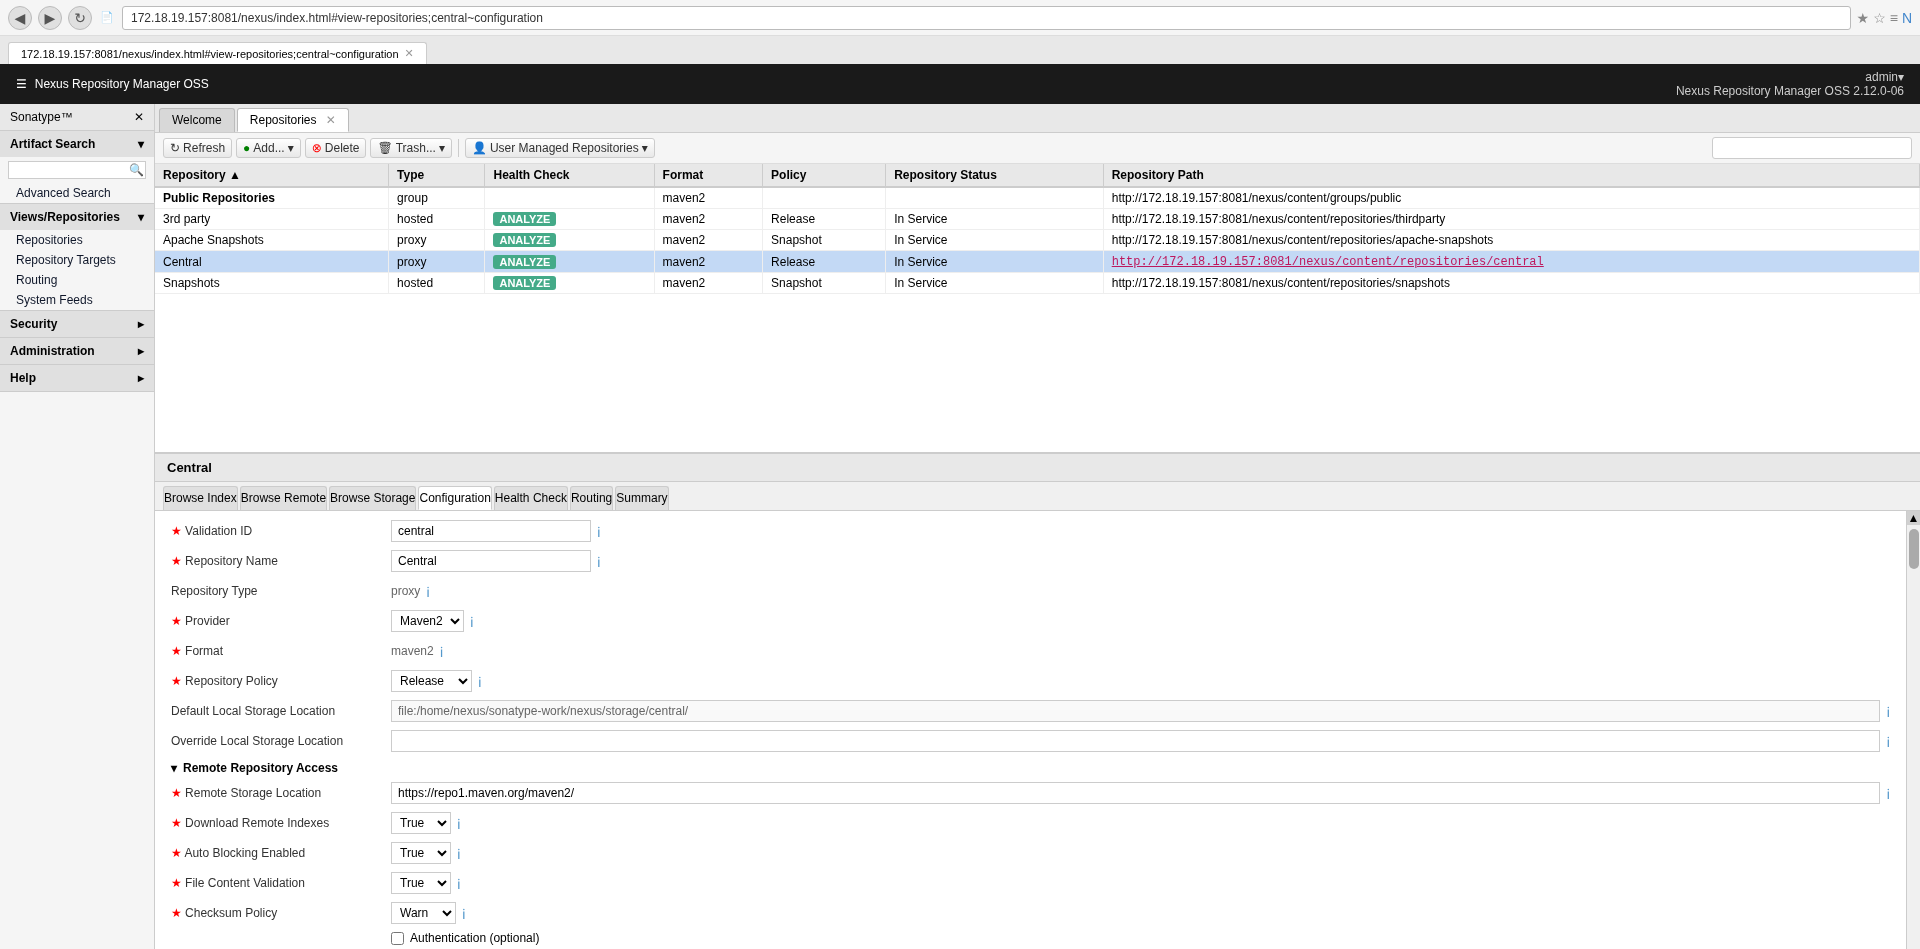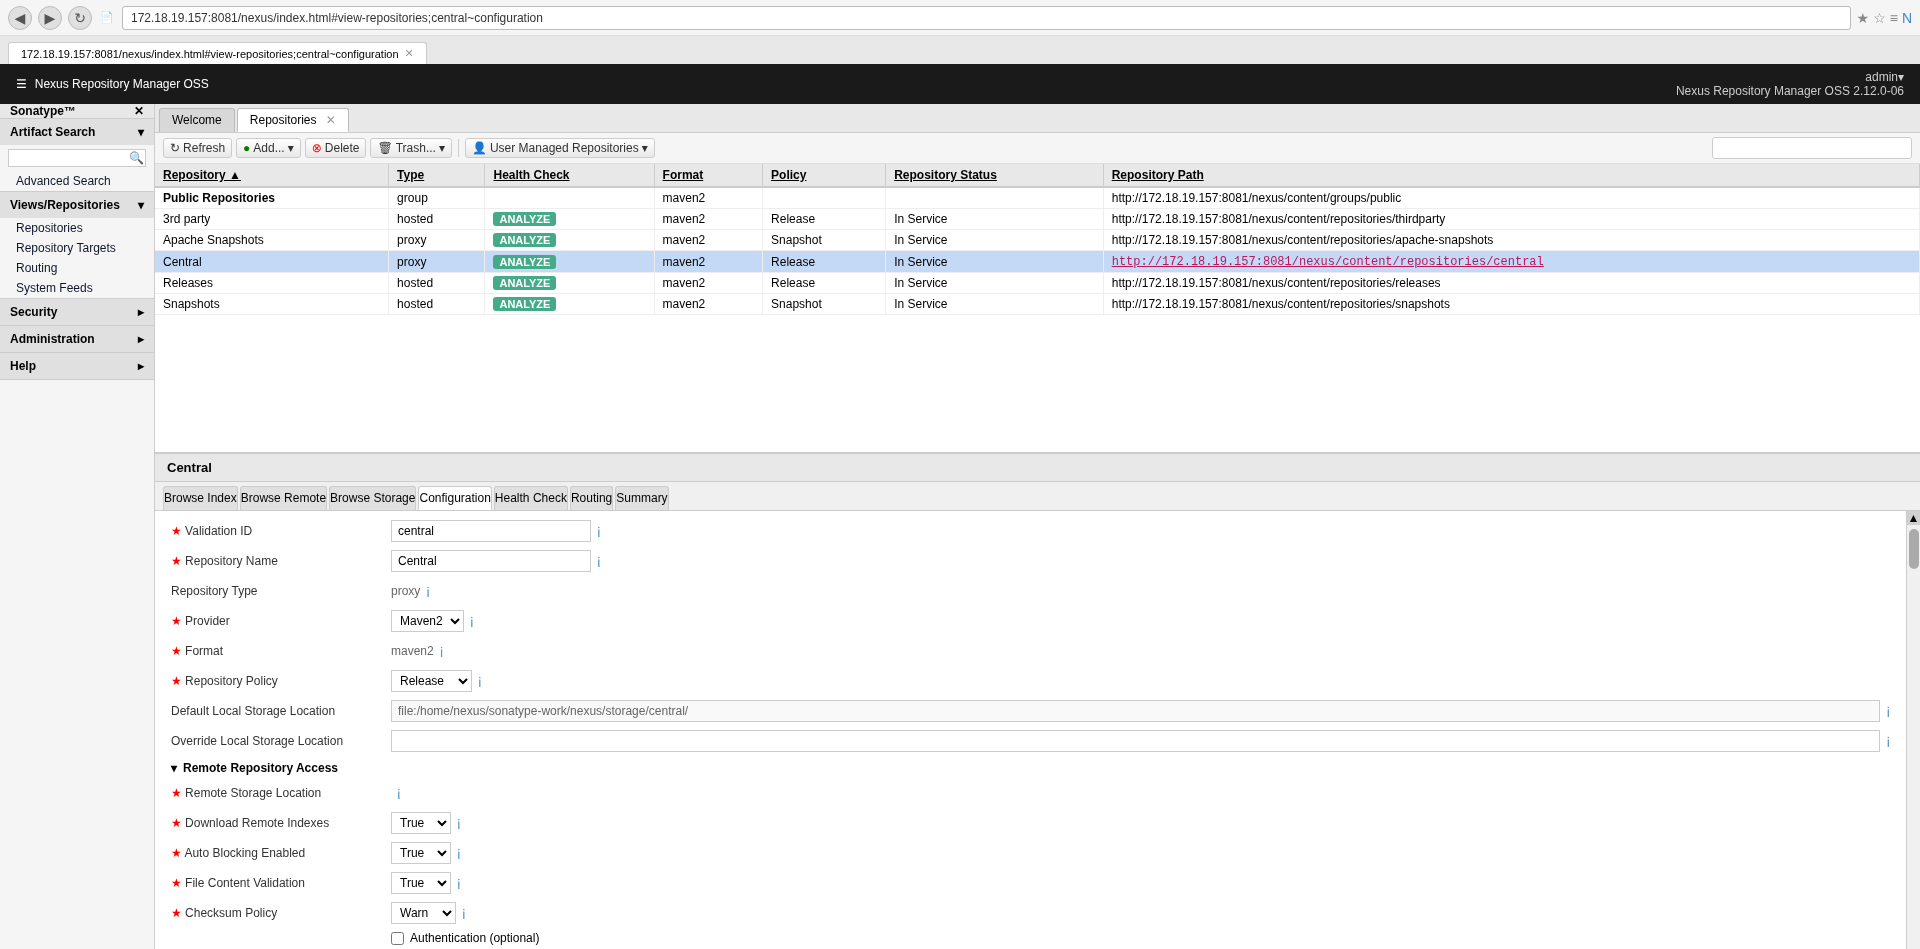--- a/index.html
+++ b/index.html
@@ -21,21 +21,21 @@
     
     .app-header { background: #1a1a1a; color: white; padding: 8px 16px; display: flex; align-items: center; justify-content: space-between; height: 40px; }
     .app-title { font-size: 18px; font-weight: normal; display: flex; align-items: center; gap: 8px; }
     .admin-info { font-size: 11px; color: #ccc; text-align: right; }
 
     
     .main-layout { display: flex; flex: 1; overflow: hidden; }
 
     
     .sidebar { width: 155px; background: #f5f5f5; border-right: 1px solid #ccc; display: flex; flex-direction: column; overflow-y: auto; }
-    .sidebar-brand { padding: 0 10px; font-size: 12px; font-weight: bold; background: #e8e8e8; border-bottom: 1px solid #ccc; display: flex; justify-content: space-between; align-items: center; }
+    .sidebar-brand { padding: 6px 10px; font-size: 12px; font-weight: normal; background: #e8e8e8; border-bottom: 1px solid #ccc; display: flex; justify-content: space-between; align-items: center; }
     .sidebar-section { border-bottom: 1px solid #ccc; }
     .sidebar-section-header { padding: 6px 10px; background: #e0e0e0; font-weight: bold; font-size: 12px; display: flex; justify-content: space-between; align-items: center; cursor: pointer; }
     .sidebar-search { padding: 4px 8px; }
     .sidebar-search input { width: 100%; border: 1px solid #ccc; padding: 2px 4px; font-size: 11px; }
     .sidebar-link { padding: 3px 10px 3px 16px; color: #0f172a; cursor: pointer; text-decoration: none; display: block; font-size: 12px; }
 
     
     .content { flex: 1; display: flex; flex-direction: column; overflow: hidden; background: #f0f0f0; }
     
     
@@ -50,21 +50,21 @@
 
     
     .toolbar { display: flex; align-items: center; padding: 4px 8px; background: #f5f5f5; border-bottom: 1px solid #ddd; gap: 4px; }
     .toolbar-btn { display: flex; align-items: center; gap: 3px; padding: 2px 6px; border: 1px solid #ccc; background: linear-gradient(to bottom, #fff, #e8e8e8); border-radius: 3px; cursor: pointer; font-size: 11px; color: #333; }
     .toolbar-separator { width: 1px; height: 18px; background: #ccc; margin: 0 2px; }
     .toolbar-search { margin-left: auto; width: 200px; height: 22px; border: 1px solid #ccc; padding: 2px 6px; border-radius: 3px; }
 
     
     .repo-table { flex: 1; overflow-y: auto; }
     table { width: 100%; border-collapse: collapse; }
-    thead th { background: #e8e8e8; border-bottom: 2px solid #ccc; border-right: 1px solid #ccc; padding: 4px 8px; text-align: left; font-weight: bold; font-size: 12px; white-space: nowrap; position: sticky; top: 0; text-decoration: underline; }
+    thead th { background: #e8e8e8; border-bottom: 2px solid #ccc; border-right: 1px solid #ccc; padding: 4px 8px; text-align: left; font-weight: bold; font-size: 12px; white-space: nowrap; position: sticky; top: 0; }
     tbody tr { border-bottom: 1px solid #eee; cursor: pointer; }
     tbody tr.selected { background: #c3d9f5; }
     tbody td { padding: 3px 8px; border-right: 1px solid #eee; font-size: 12px; }
     .analyze-btn { background: #4a8; color: white; border: none; padding: 1px 6px; border-radius: 3px; cursor: pointer; font-size: 11px; font-weight: bold; }
 
     
     .bottom-panel { flex: 1; background: white; display: flex; flex-direction: column; overflow: hidden; }
     .bottom-panel-title { padding: 6px 12px; background: #e8e8e8; border-bottom: 1px solid #ccc; font-weight: bold; font-size: 13px; }
     .bottom-tabs { display: flex; background: #f0f0f0; border-bottom: 1px solid #ccc; padding: 4px 8px 0; gap: 2px; }
     .bottom-tab { padding: 4px 0; background: #e0e0e0; border: 1px solid #ccc; border-bottom: none; border-radius: 3px 3px 0 0; cursor: pointer; font-size: 12px; }
@@ -264,29 +264,20 @@
                   <tr class="selected">
                     <td>Central</td>
                     <td>proxy</td>
                     <td><button class="analyze-btn">ANALYZE</button></td>
                     <td>maven2</td>
                     <td>Release</td>
                     <td>In Service</td>
                     <td><a href="#" style="color: #be185d; font-family: Liberation Mono, monospace;">http://172.18.19.157:8081/nexus/content/repositories/central</a></td>
                   </tr>
                   <tr>
-                    <td>Releases</td>
-                    <td>hosted</td>
-                    <td><button class="analyze-btn">ANALYZE</button></td>
-                    <td>maven2</td>
-                    <td>Release</td>
-                    <td>In Service</td>
-                    <td>http://172.18.19.157:8081/nexus/content/repositories/releases</td>
-                  </tr>
-                  <tr>
                     <td>Snapshots</td>
                     <td>hosted</td>
                     <td><button class="analyze-btn">ANALYZE</button></td>
                     <td>maven2</td>
                     <td>Snapshot</td>
                     <td>In Service</td>
                     <td>http://172.18.19.157:8081/nexus/content/repositories/snapshots</td>
                   </tr>
                 </tbody>
             </table>
@@ -387,20 +378,21 @@
               <div class="section-header">
                 <span>▾</span>
                 <span>Remote Repository Access</span>
               </div>
 
               <div class="form-row">
                 <div class="form-label">
                   <span style="color:red;">★</span>
                   <span>Remote Storage Location</span>
                 </div>
+                <input class="remote-url-input" type="text" value="https://repo1.maven.org/maven2/" style="">
                 <span class="form-info">ℹ</span>
               </div>
 
               <div class="form-row">
                 <div class="form-label">
                   <span style="color:red;">★</span>
                   <span>Download Remote Indexes</span>
                 </div>
                 <select class="form-select">
                   <option selected="">True</option>

